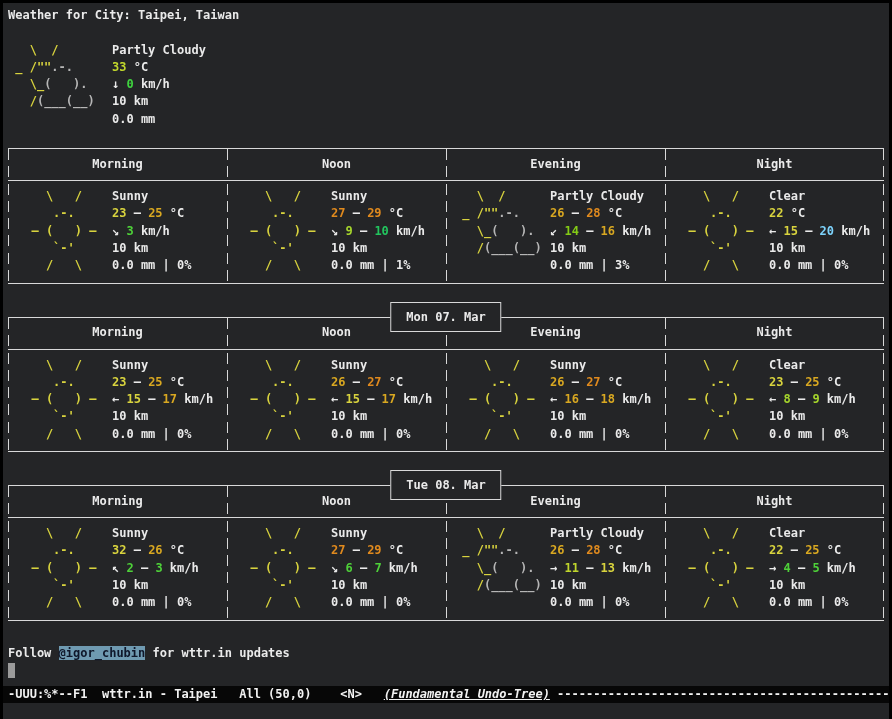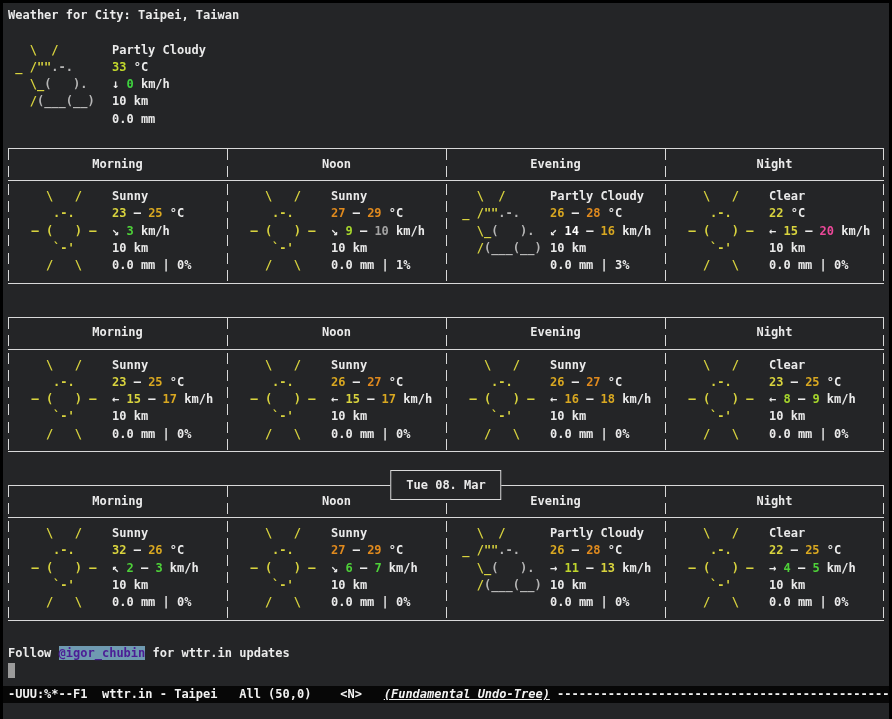--- a/index.html
+++ b/index.html
@@ -28,21 +28,21 @@
   .hcell{flex:1;text-align:center;white-space:pre;}
   .tbody{display:flex;padding:7px 0 8px;}
   .cell{flex:1;display:flex;padding-left:9px;min-width:0;}
   .cell .icon{width:95px;flex:none;}
   .ctext{flex:1;min-width:0;}
   .datebox{position:absolute;top:-15px;left:50%;transform:translateX(-50%);
            height:30px;line-height:28px;padding:0 15px;background:var(--bg);
            border:1px solid var(--border);white-space:pre;z-index:2;}
   
   .footer{margin-top:24px;height:var(--lh);white-space:pre;}
-  .footer .link{background:#6f9ab1;color:#4c1d95;cursor:pointer;}
+  .footer .link{background:#6f9ab1;color:#0f172a;cursor:pointer;}
   .cursorline{height:var(--lh);}
   .cursor{display:inline-block;width:7px;height:15px;margin-top:1px;background:#9b9b9b;}
   
   .modeline{position:absolute;left:0;right:0;bottom:16px;height:17px;background:#070707;
             color:#f2f2f2;white-space:pre;overflow:hidden;padding-left:5px;line-height:17px;}
   .modeline .mode{font-style:italic;text-decoration:underline;}
   .minibuffer{position:absolute;left:0;right:0;bottom:0;height:16px;background:var(--bg);}
 </style>
 </head>
 <body>
@@ -98,57 +98,58 @@
               </div>
               <div class="cell">
                 <pre class="icon"><span style="color: rgb(216, 211, 62);">    \   /</span>
 <span style="color: rgb(216, 211, 62);">     .-.</span>
 <span style="color: rgb(216, 211, 62);">  ― (   ) ―</span>
 <span style="color: rgb(216, 211, 62);">     `-'</span>
 <span style="color: rgb(216, 211, 62);">    /   \</span></pre>
                 <div class="ctext">
                   <div class="row"><span>Sunny</span></div>
                   <div class="row"><span style="color: rgb(224, 138, 30);">27</span><span> – </span><span style="color: rgb(224, 138, 30);">29</span><span> °C</span></div>
-                  <div class="row"><span>↘ </span><span style="color: rgb(166, 214, 44);">9</span><span> – </span><span style="color: #a3a3a3;">10</span><span> km/h</span></div>
+                  <div class="row"><span>↘ </span><span style="color: rgb(166, 214, 44);">9</span><span> – </span><span style="color: #22c55e;">10</span><span> km/h</span></div>
                   <div class="row"><span>10 km</span></div>
                   <div class="row"><span>0.0 mm | 1%</span></div>
                 </div>
               </div>
               <div class="cell">
                 <pre class="icon"><span style="color: rgb(216, 211, 62);">   \  /</span>
 <span style="color: rgb(216, 211, 62);"> _ /""</span><span style="color: rgb(182, 182, 182);">.-.</span>
 <span style="color: rgb(216, 211, 62);">   \_</span><span style="color: rgb(182, 182, 182);">(   ).</span>
 <span style="color: rgb(216, 211, 62);">   /</span><span style="color: rgb(182, 182, 182);">(___(__)</span>
 <span></span></pre>
                 <div class="ctext">
                   <div class="row"><span>Partly Cloudy</span></div>
                   <div class="row"><span style="color: rgb(217, 168, 33);">26</span><span> – </span><span style="color: rgb(224, 138, 30);">28</span><span> °C</span></div>
-                  <div class="row"><span>↙ </span><span style="color: #ffffff;">14</span><span> – </span><span style="color: rgb(217, 168, 33);">16</span><span> km/h</span></div>
+                  <div class="row"><span>↙ </span><span style="color: #84cc16;">14</span><span> – </span><span style="color: rgb(217, 168, 33);">16</span><span> km/h</span></div>
                   <div class="row"><span>10 km</span></div>
                   <div class="row"><span>0.0 mm | 3%</span></div>
                 </div>
               </div>
               <div class="cell">
                 <pre class="icon"><span style="color: rgb(216, 211, 62);">    \   /</span>
 <span style="color: rgb(216, 211, 62);">     .-.</span>
 <span style="color: rgb(216, 211, 62);">  ― (   ) ―</span>
 <span style="color: rgb(216, 211, 62);">     `-'</span>
 <span style="color: rgb(216, 211, 62);">    /   \</span></pre>
                 <div class="ctext">
                   <div class="row"><span>Clear</span></div>
                   <div class="row"><span style="color: rgb(216, 211, 62);">22</span><span> °C</span></div>
-                  <div class="row"><span>← </span><span style="color: rgb(216, 211, 62);">15</span><span> – </span><span style="color: #ec4899;">20</span><span> km/h</span></div>
+                  <div class="row"><span>← </span><span style="color: rgb(216, 211, 62);">15</span><span> – </span><span style="color: #7dd3fc;">20</span><span> km/h</span></div>
                   <div class="row"><span>10 km</span></div>
                   <div class="row"><span>0.0 mm | 0%</span></div>
                 </div>
               </div>
             </div>
           </div>
         </div>
         <div class="day">
+          <div class="datebox">Mon 07. Mar</div>
           <div class="tbl">
             <div class="vsep" style="left: 0%;"></div>
             <div class="vsep" style="left: 25%;"></div>
             <div class="vsep" style="left: 50%;"></div>
             <div class="vsep" style="left: 75%;"></div>
             <div class="vsep" style="right: 0px;"></div>
             <div class="hdr">
               <div class="hcell">Morning</div>
               <div class="hcell">Noon</div>
               <div class="hcell">Evening</div>

